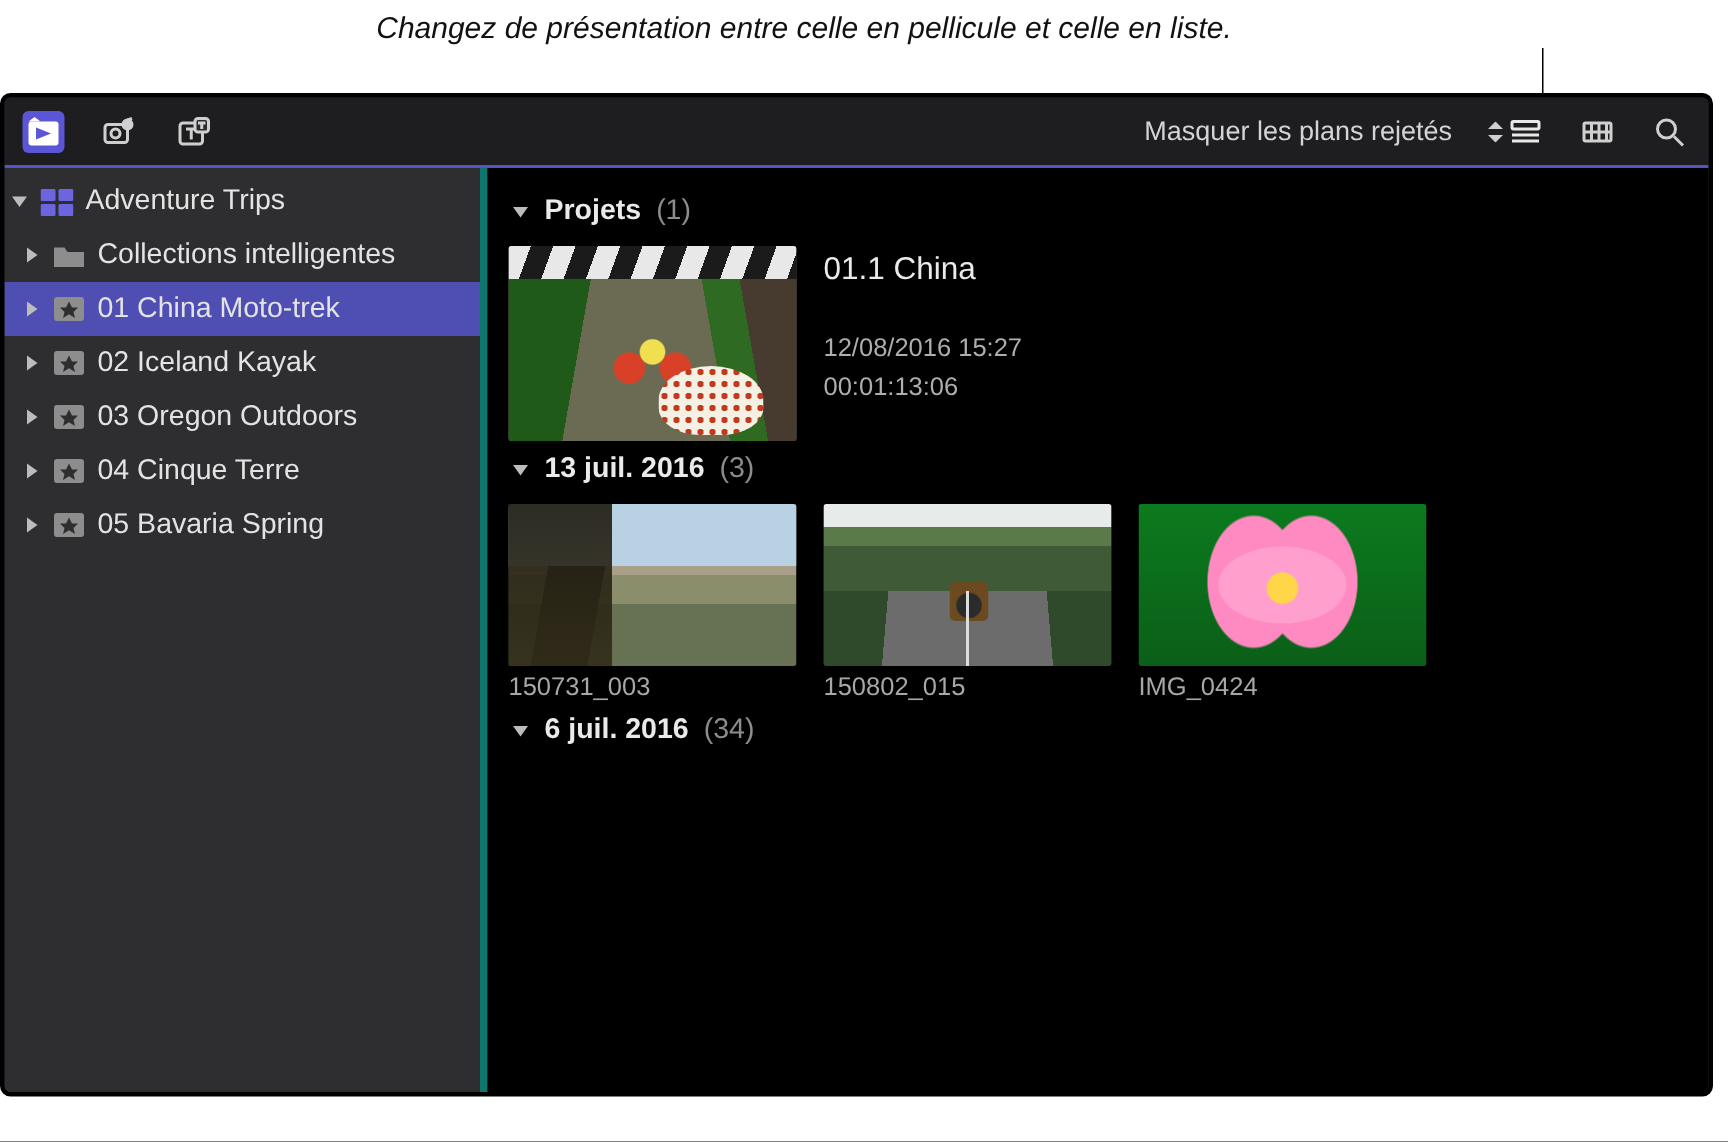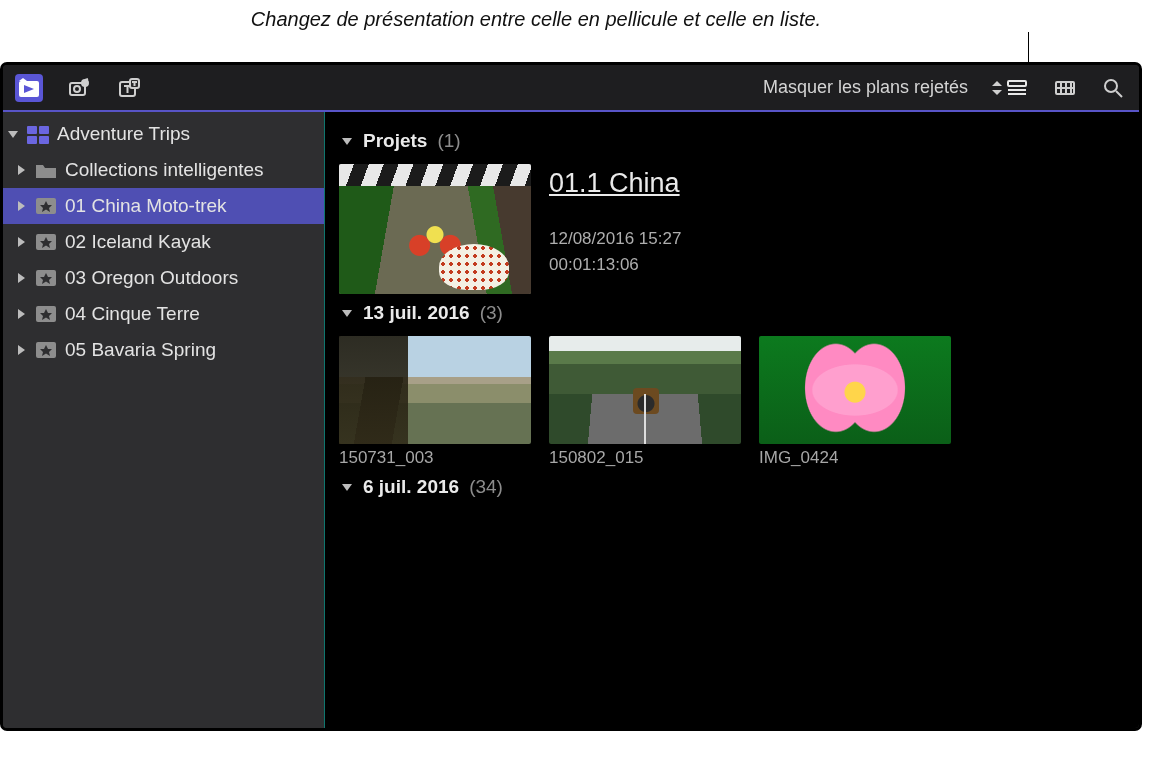--- a/index.html
+++ b/index.html
@@ -74,21 +74,21 @@
     cursor:pointer;
   }
   .popup-menu svg{width:12px;height:14px;}
   .main{
     display:flex;
     height:616px;
   }
   .sidebar{
     width:322px;
     background:var(--panel);
-    border-right:1px solid #0f766e;
+    border-right:5px solid #0f766e;
     padding-top:4px;
     box-sizing:border-box;
   }
   .sb-row{
     display:flex;
     align-items:center;
     height:36px;
     padding:0 8px 0 10px;
     color:#e3e3e3;
     font-size:19px;
@@ -138,21 +138,21 @@
       radial-gradient(circle at 58% 55%,#d84028 0 10px,transparent 11px),
       linear-gradient(100deg,#1f5a18 0 26%,transparent 26%),
       linear-gradient(80deg,transparent 70%,#2f6a22 70% 82%,#473a2f 82%),
       #6b6a53;
   }
   .veg::after{
     content:'';position:absolute;left:52%;bottom:4px;width:70px;height:46px;border-radius:50% 50% 40% 40%;
     background:radial-gradient(circle,#c23a1e 0 2px,transparent 2px) 0 0/8px 8px,#f4f0e4;
   }
   .project-meta{display:flex;flex-direction:column;gap:6px;padding-top:4px;}
-  .project-title{font-size:27px;color:#eaeaea;text-decoration:underline;}
+  .project-title{font-size:21px;color:#eaeaea;}
   .meta-line{font-size:17px;color:#aeaeae;}
   .clips{display:flex;gap:18px;flex-wrap:wrap;margin-bottom:2px;}
   .clip{display:flex;flex-direction:column;gap:4px;}
   .thumb{background:#555;border-radius:2px;}
   .thumb.lg{width:192px;height:108px;}
   .thumb.sm{width:86px;height:108px;}
   .thumb.md{width:224px;height:108px;}
   .clip-label{font-size:17px;color:#a7a7a7;}
   
   .mountain{

